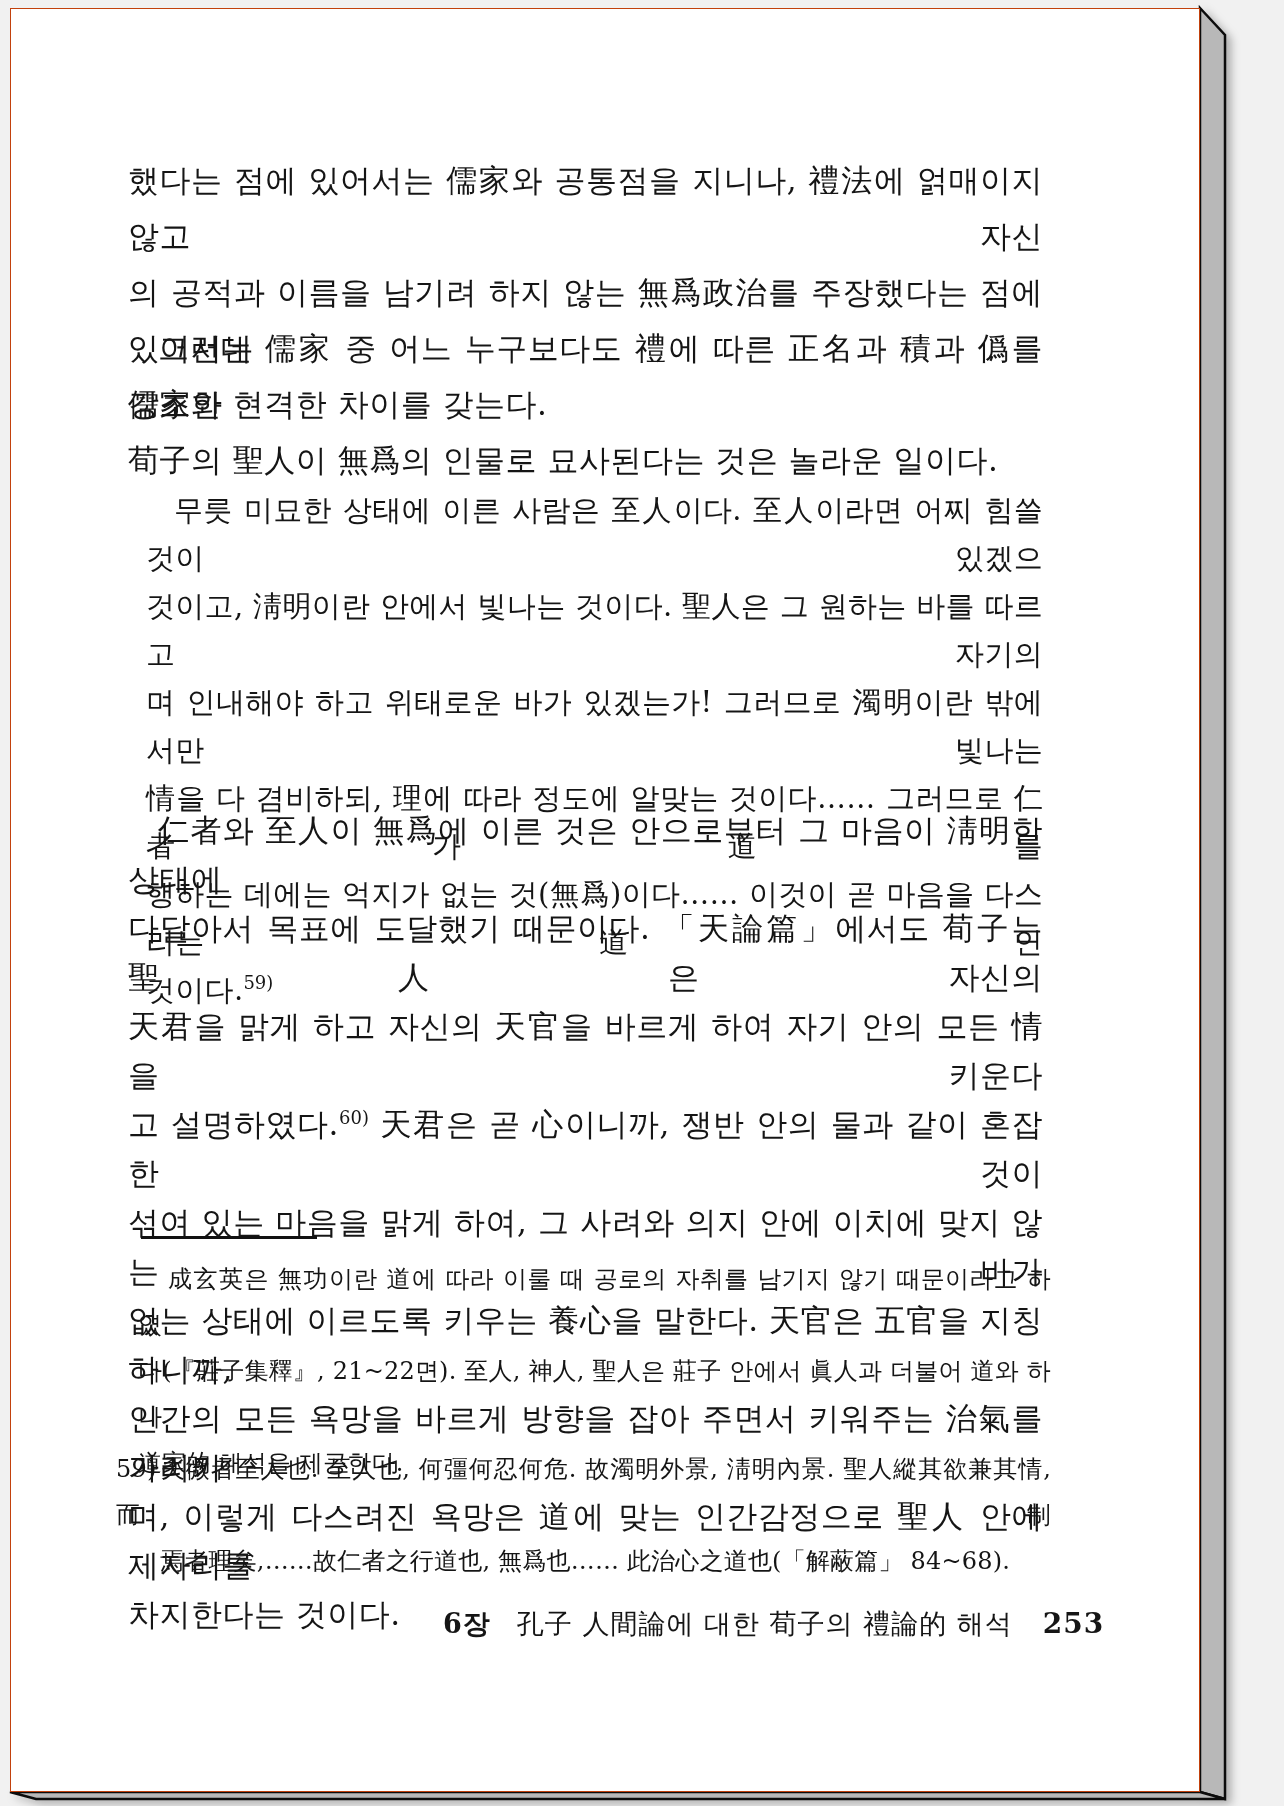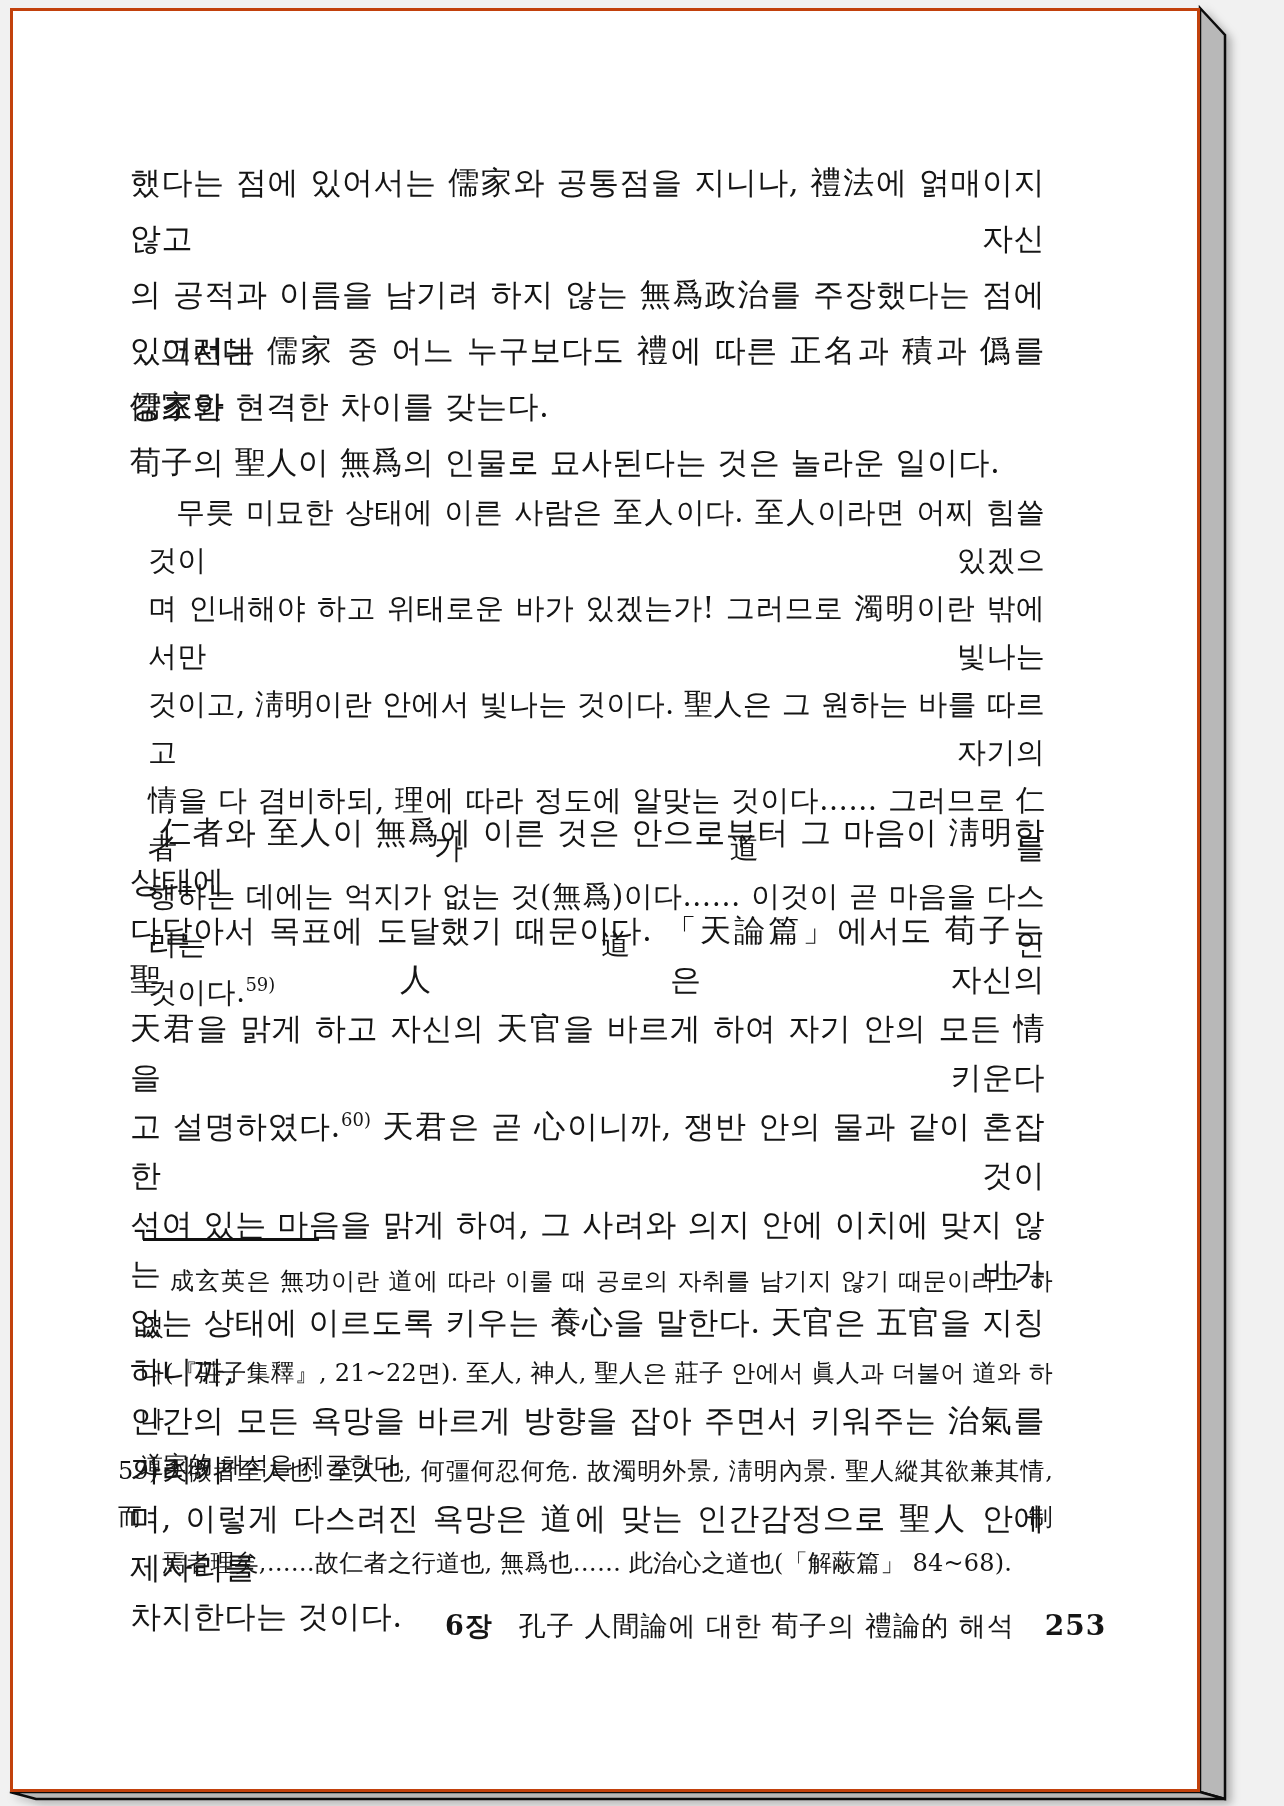--- a/index.html
+++ b/index.html
@@ -11,21 +11,21 @@
     overflow:hidden;
     position:relative;
   }
   .scene{position:absolute;inset:0;width:1284px;height:1806px;}
   .edges{position:absolute;left:0;top:0;filter:drop-shadow(5px 4px 4px rgba(0,0,0,.28));}
   .page{
     position:absolute;left:10px;top:8px;
     width:1190px;height:1784px;
     box-sizing:border-box;
     background:#ffffff;
-    border:3px solid #c2410c;
+    border:1px solid #c2410c;
   }
   .block{position:absolute;}
   .line{white-space:normal;}
   .j{text-align:justify;text-align-last:justify;}
   
   .bodytext{left:117px;width:915px;font-size:31px;line-height:56px;letter-spacing:0.5px;}
   .para1{top:143px;}
   .para2{top:311px;}
   .indent1{text-indent:30px;}
   
@@ -68,22 +68,22 @@
       <div class="line">儒家와 현격한 차이를 갖는다.</div>
     </div>
 
     <div class="block bodytext para2">
       <div class="line j indent1">그런데 儒家 중 어느 누구보다도 禮에 따른 正名과 積과 僞를 강조한</div>
       <div class="line">荀子의 聖人이 無爲의 인물로 묘사된다는 것은 놀라운 일이다.</div>
     </div>
 
     <div class="block quote">
       <div class="line j first">무릇 미묘한 상태에 이른 사람은 至人이다. 至人이라면 어찌 힘쓸 것이 있겠으</div>
+      <div class="line j">것이고, 淸明이란 안에서 빛나는 것이다. 聖人은 그 원하는 바를 따르고 자기의</div>
       <div class="line j">며 인내해야 하고 위태로운 바가 있겠는가! 그러므로 濁明이란 밖에서만 빛나는</div>
-      <div class="line j">것이고, 淸明이란 안에서 빛나는 것이다. 聖人은 그 원하는 바를 따르고 자기의</div>
       <div class="line j">情을 다 겸비하되, 理에 따라 정도에 알맞는 것이다…… 그러므로 仁者가 道를</div>
       <div class="line j">행하는 데에는 억지가 없는 것(無爲)이다…… 이것이 곧 마음을 다스리는 道인</div>
       <div class="line"><span>것이다.</span><sup class="fn-ref">59)</sup></div>
     </div>
 
     <div class="block bodytext para3">
       <div class="line j indent1">仁者와 至人이 無爲에 이른 것은 안으로부터 그 마음이 淸明한 상태에</div>
       <div class="line j">다달아서 목표에 도달했기 때문이다. 「天論篇」에서도 荀子는 聖人은 자신의</div>
       <div class="line j">天君을 맑게 하고 자신의 天官을 바르게 하여 자기 안의 모든 情을 키운다</div>
       <div class="line j"><span>고 설명하였다.</span><sup class="fn-ref">60)</sup><span> 天君은 곧 心이니까, 쟁반 안의 물과 같이 혼잡한 것이</span></div>

